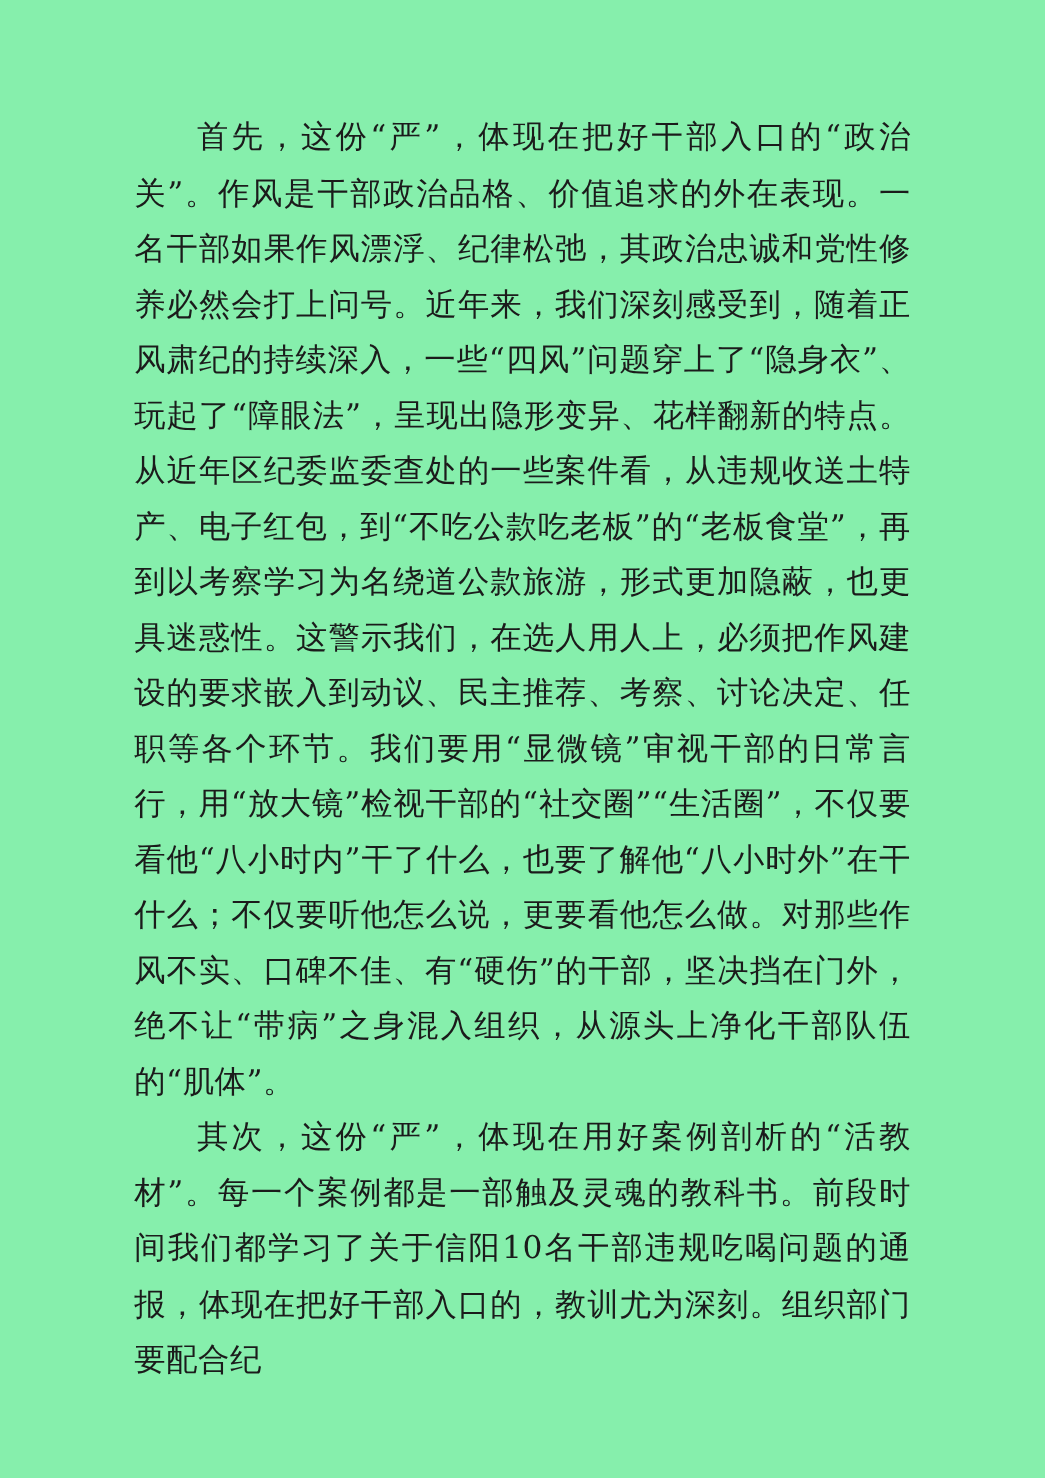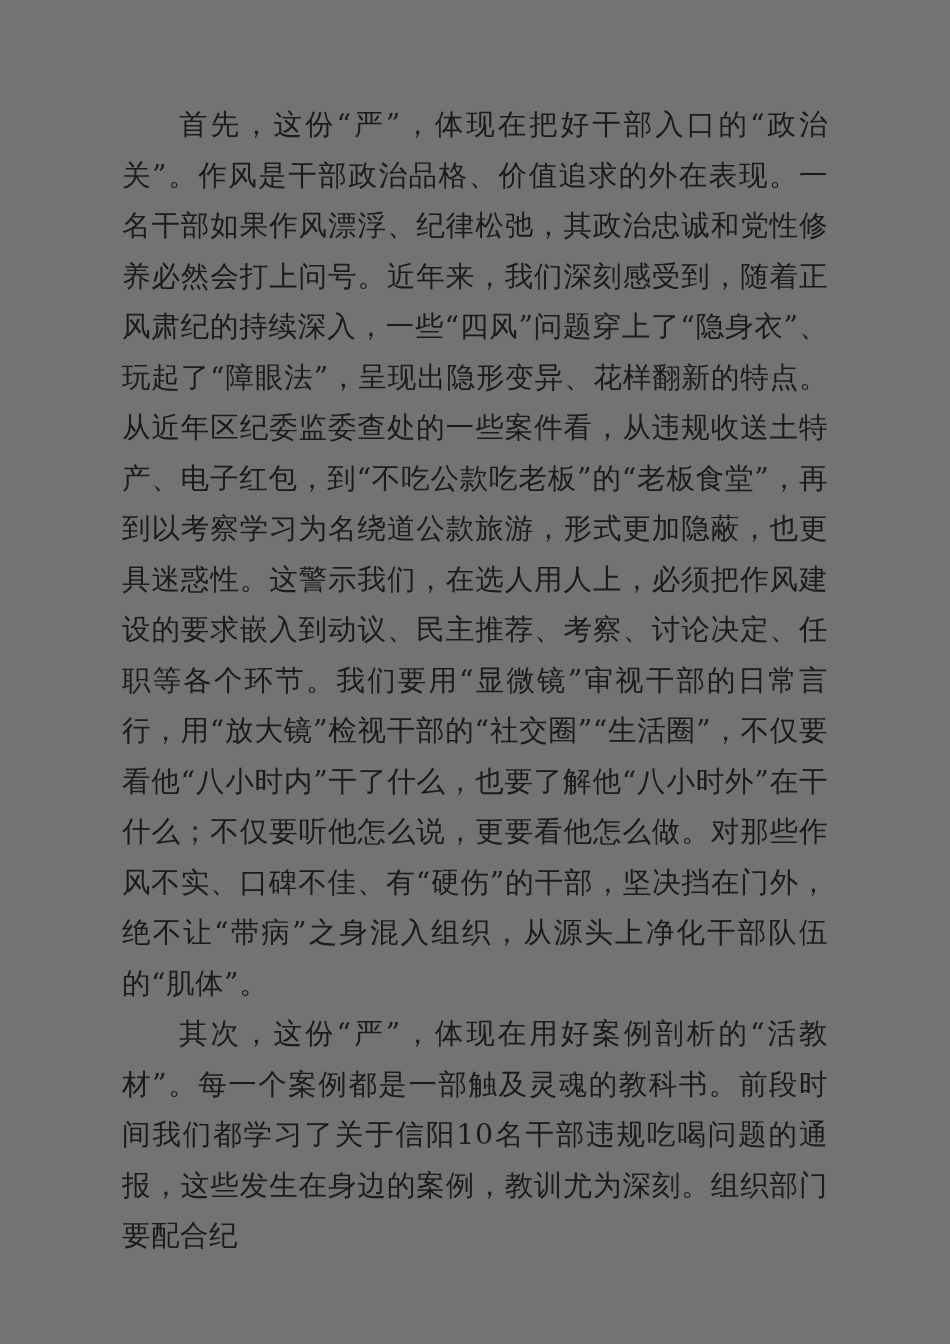--- a/index.html
+++ b/index.html
@@ -4,21 +4,21 @@
 <style>
   html, body {
     margin: 0;
     padding: 0;
     background: #ffffff;
   }
   .page {
     position: relative;
     width: 950px;
     height: 1344px;
-    background: #737373;
+    background: #86efac;
     overflow: hidden;
   }
   .doc-body {
     position: absolute;
     left: 122px;
     top: 100px;
     width: 706px;
   }
   .para {
     font-family: "DejaVu Serif", serif;
@@ -32,15 +32,15 @@
     letter-spacing: 0.5px;
     font-weight: 400;
   }
 </style>
 </head>
 <body>
 
 <div class="page">
   <div class="doc-body">
     <p class="para">首先，这份“严”，体现在把好干部入口的“政治关”。作风是干部政治品格、价值追求的外在表现。一名干部如果作风漂浮、纪律松弛，其政治忠诚和党性修养必然会打上问号。近年来，我们深刻感受到，随着正风肃纪的持续深入，一些“四风”问题穿上了“隐身衣”、玩起了“障眼法”，呈现出隐形变异、花样翻新的特点。从近年区纪委监委查处的一些案件看，从违规收送土特产、电子红包，到“不吃公款吃老板”的“老板食堂”，再到以考察学习为名绕道公款旅游，形式更加隐蔽，也更具迷惑性。这警示我们，在选人用人上，必须把作风建设的要求嵌入到动议、民主推荐、考察、讨论决定、任职等各个环节。我们要用“显微镜”审视干部的日常言行，用“放大镜”检视干部的“社交圈”“生活圈”，不仅要看他“八小时内”干了什么，也要了解他“八小时外”在干什么；不仅要听他怎么说，更要看他怎么做。对那些作风不实、口碑不佳、有“硬伤”的干部，坚决挡在门外，绝不让“带病”之身混入组织，从源头上净化干部队伍的“肌体”。</p>
-    <p class="para">其次，这份“严”，体现在用好案例剖析的“活教材”。每一个案例都是一部触及灵魂的教科书。前段时间我们都学习了关于信阳10名干部违规吃喝问题的通报，这些发生在身边的案例，教训尤为深刻。组织部门要配合纪</p>
+    <p class="para">其次，这份“严”，体现在用好案例剖析的“活教材”。每一个案例都是一部触及灵魂的教科书。前段时间我们都学习了关于信阳10名干部违规吃喝问题的通报，体现在把好干部入口的，教训尤为深刻。组织部门要配合纪</p>
   </div>
 </div>
 
 </body></html>

